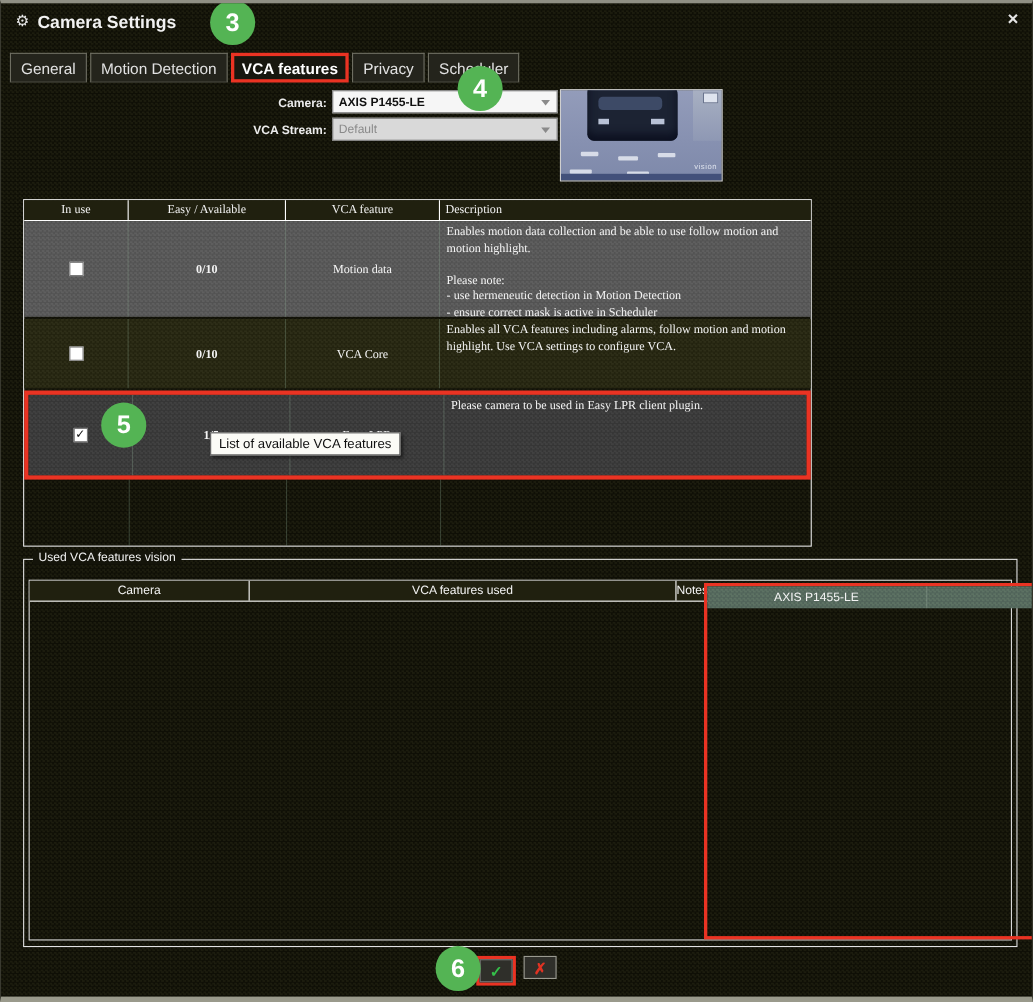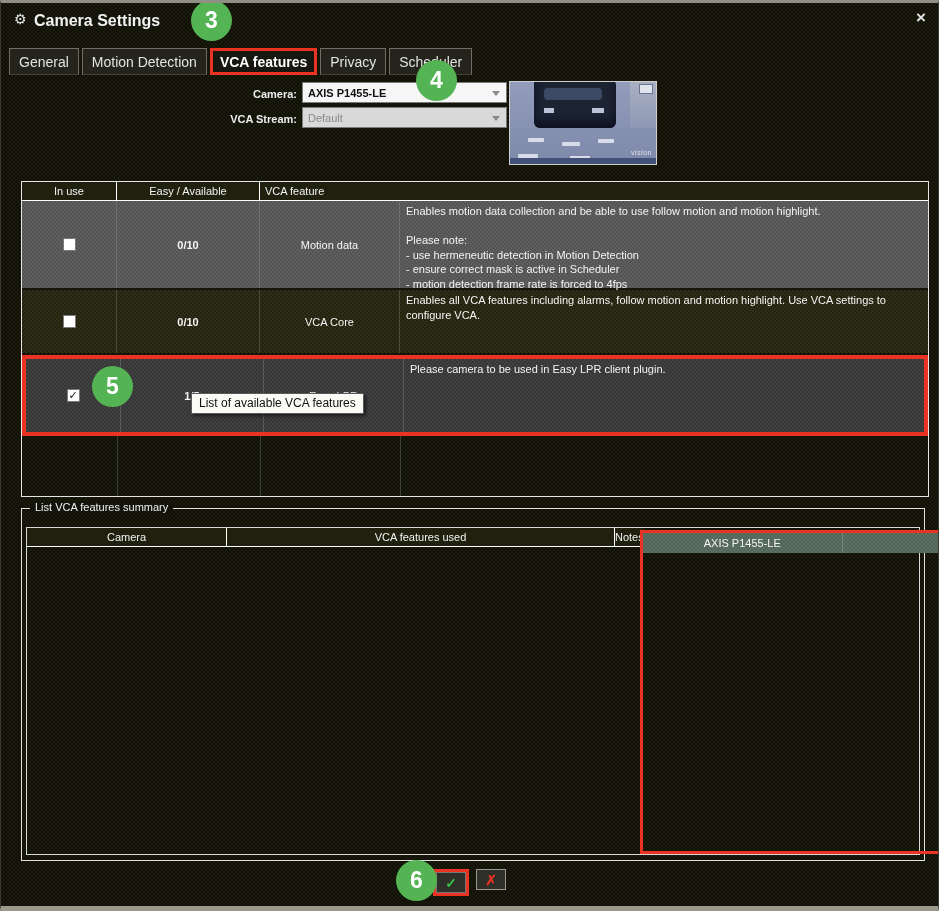--- a/index.html
+++ b/index.html
@@ -58,22 +58,22 @@
   .pv-car { position:absolute; left:24px; top:-6px; width:82px; height:52px; border-radius:8px 10px 6px 6px;
     background:#1c2333; box-shadow:inset 0 -6px 8px #0c1020; }
   .pv-wind { position:absolute; left:34px; top:6px; width:58px; height:12px; border-radius:4px; background:#3d4a66; }
   .pv-lights { position:absolute; left:34px; top:26px; width:60px; height:5px;
     background:linear-gradient(90deg,#b9c2d6 0 10px, transparent 10px 48px, #b9c2d6 48px 58px); }
   .pv-dash { position:absolute; height:4px; background:#e6eaf2; opacity:.85; border-radius:1px; }
   .pv-strip { position:absolute; left:0; bottom:0; width:100%; height:6px; background:#42507a; }
   .pv-mark { position:absolute; right:4px; bottom:8px; font-size:7px; color:#e8ecf4; letter-spacing:.5px; opacity:.9; }
 
   
-  .vca-table { position:absolute; left:20px; top:178px; width:908px; height:316px;
-    border:1px solid #e6e6e6; background:transparent; display:flex; flex-direction:column; }
+  .vca-table { position:absolute; left:20px; top:178px; width:717px; height:316px;
+    border:1px solid #e6e6e6; background:transparent; display:flex; flex-direction:column;font-family:Liberation Serif, serif; }
   .thead { display:flex; height:19px; border-bottom:1px solid #ffffff; background:#20200f; }
   .th { font-size:11px; color:#f2f2f2; display:flex; align-items:center; justify-content:center;
     border-right:1px solid #ffffff; }
   .th:last-child { border-right:none; justify-content:flex-start; padding-left:5px; }
   .c1 { width:95px; } .c2 { width:143px; } .c3 { width:140px; } .c4 { flex:1; }
 
   .trow { display:flex; }
   .td { font-size:11px; color:#f4f4f4; display:flex; align-items:center; justify-content:center;
     border-right:1px solid rgba(140,170,145,0.30); }
   .td.c4 { justify-content:flex-start; align-items:flex-start; padding:3px 6px;
@@ -173,20 +173,21 @@
     <div class="pv-dash" style="left:60px; top:74px; width:20px;"></div>
     <div class="pv-strip"></div>
     <div class="pv-mark">vision</div>
   </div>
 
   <div class="vca-table">
     <div class="thead">
       <div class="th c1">In use</div>
       <div class="th c2">Easy / Available</div>
       <div class="th c3">VCA feature</div>
+      <div class="th c4">Description</div>
     </div>
 
     <div class="trow row-gray">
       <div class="td c1">
           <span class="checkbox"></span>
         </div>
       <div class="td c2 bold">0/10</div>
       <div class="td c3">Motion data</div>
       <div class="td c4">Enables motion data collection and be able to use follow motion and motion highlight.
 
@@ -219,21 +220,21 @@
     <div class="tfill">
       <div class="vline" style="left:95px;"></div>
       <div class="vline" style="left:238px;"></div>
       <div class="vline" style="left:378px;"></div>
     </div>
   </div>
 
   <div class="tooltip">List of available VCA features</div>
 
   <div class="summary-group">
-    <div class="legend">List VCA features summary</div>
+    <div class="legend">Used VCA features vision</div>
     <div class="summary-table">
       <div class="thead">
         <div class="th sc1">Camera</div>
         <div class="th sc2">VCA features used</div>
         <div class="th sc3" style="justify-content:center; padding-left:0;">Notes</div>
       </div>
       <div class="sum-row-wrap">
         <div class="sum-row">
           <div class="td sc1">AXIS P1455-LE</div>
           <div class="td sc2">Easy LPR</div>

